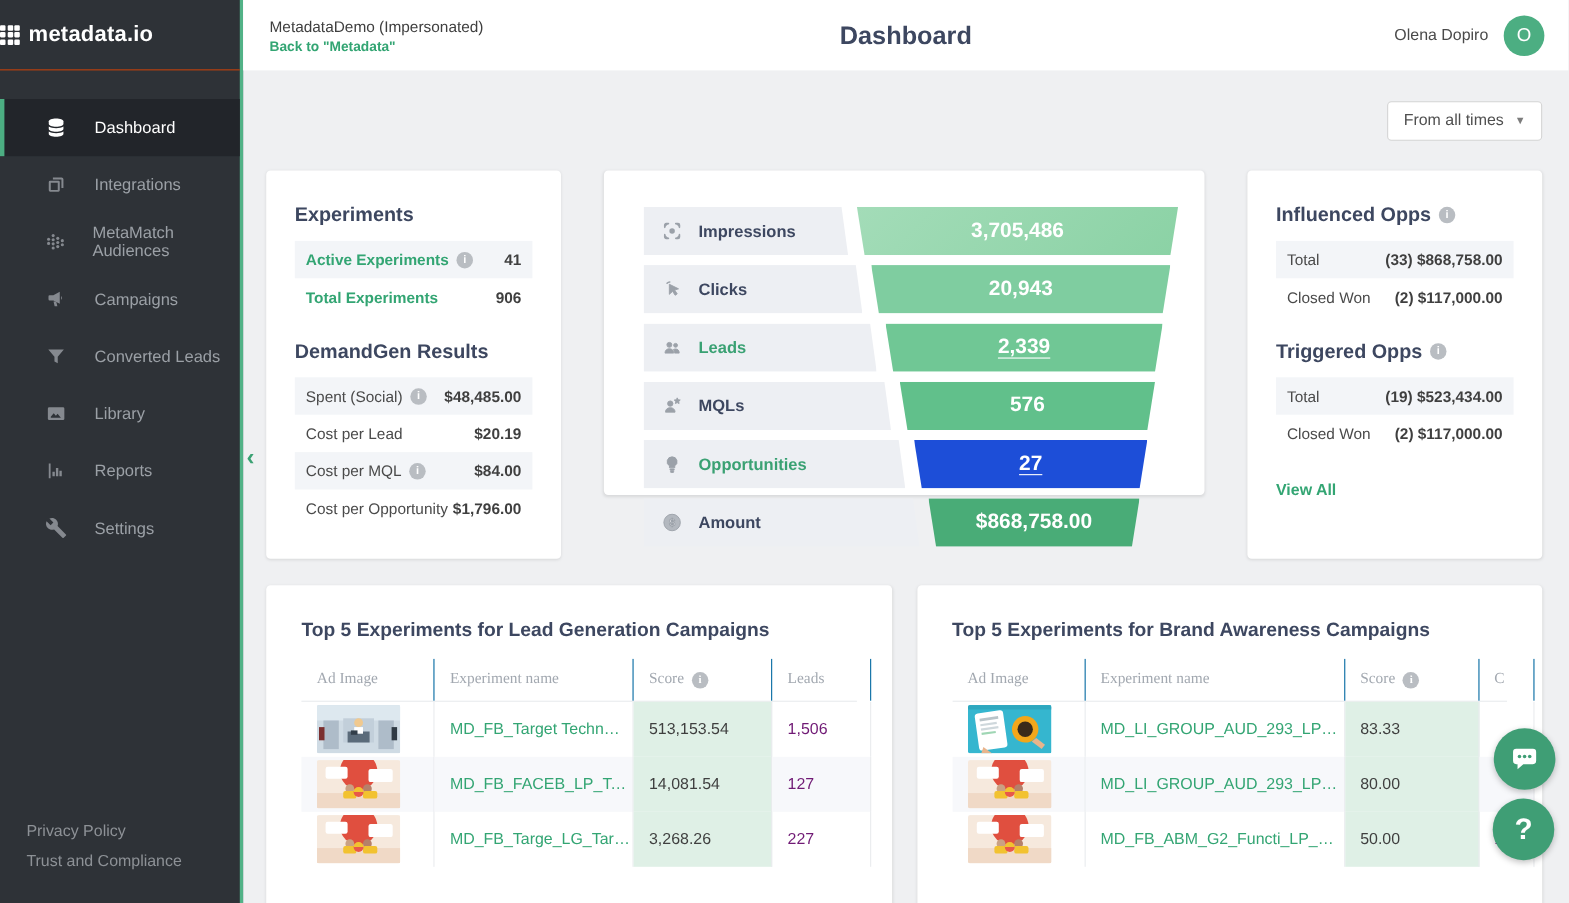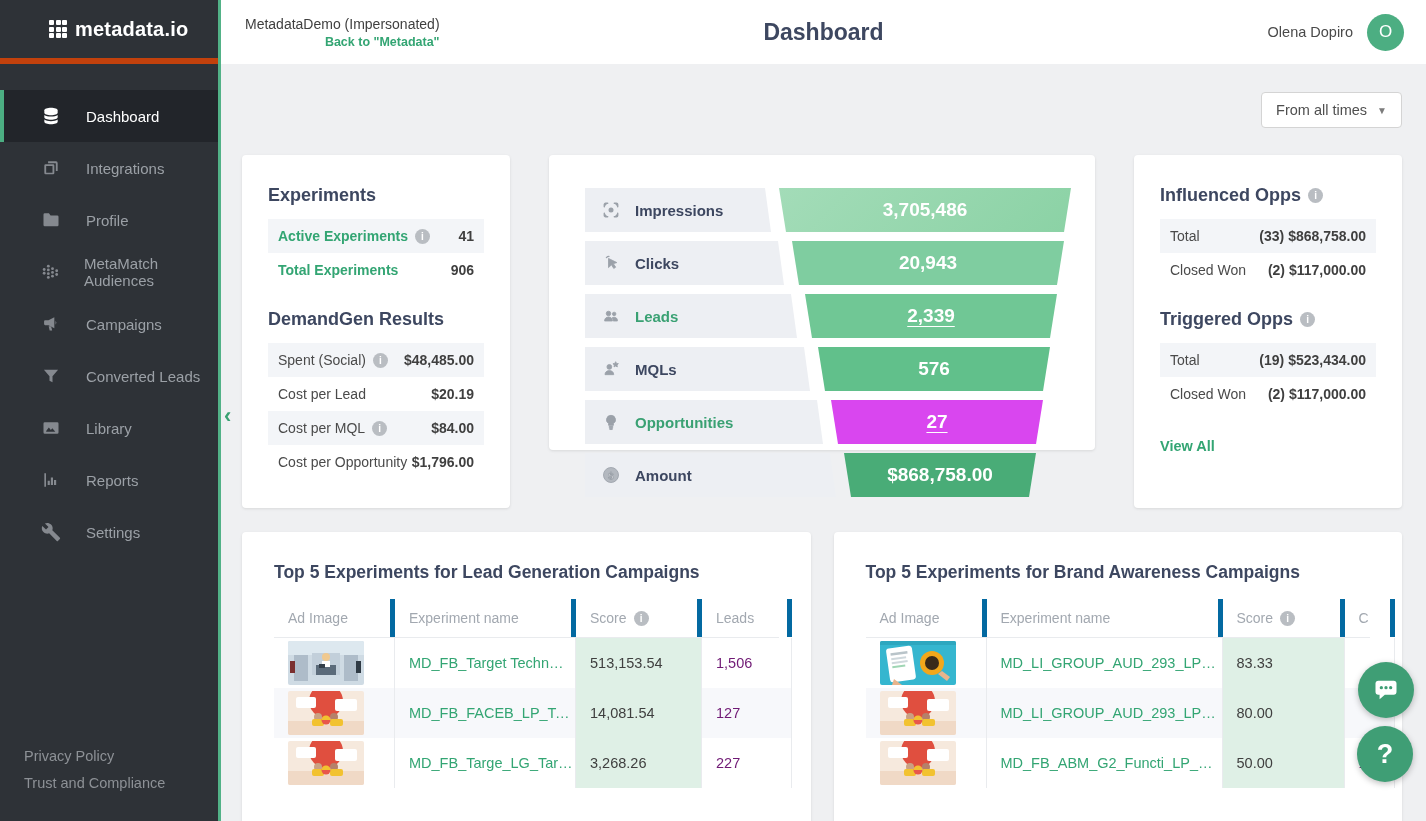--- a/index.html
+++ b/index.html
@@ -3,41 +3,41 @@
 <meta charset="utf-8">
 <style>
   * { margin:0; padding:0; box-sizing:border-box; }
   html,body { width:1426px; height:821px; overflow:hidden; }
   body { font-family:"Liberation Sans", sans-serif; background:#eff0f2; position:relative; }
   .app { display:flex; height:100%; }
 
   
   .sidebar { width:221px; background:#2e3237; border-right:3px solid #52b287; flex:0 0 221px;
              position:relative; color:#a7abb0; }
-  .logo { height:64px; display:flex; align-items:center; padding-left:49px; border-bottom:6px solid #c2410c; }
+  .logo { height:64px; display:flex; align-items:center; border-bottom:1px solid #c2410c; }
   .logo-grid { display:grid; grid-template-columns:repeat(3,5px); grid-gap:1.5px; margin-right:8px; }
   .logo-grid i { width:5px; height:5px; background:#fff; border-radius:1px; display:block; }
   .logo-text { color:#fff; font-size:20px; font-weight:bold; letter-spacing:.2px; }
   .nav { margin-top:26px; }
   .nav-item { height:52px; display:flex; align-items:center; padding-left:40px; cursor:pointer;
               font-size:15px; color:#9ba0a6; }
   .nav-item .nicon { width:22px; height:22px; margin-right:24px; display:flex; align-items:center; justify-content:center; }
   .nav-item .nicon svg { width:20px; height:20px; fill:#85898f; }
   .nav-item.active { background:#22252a; color:#fff; border-left:4px solid #4cae82; padding-left:36px; }
   .nav-item.active .nicon svg { fill:#ffffff; }
   .side-footer { position:absolute; left:24px; bottom:24px; font-size:14.5px; color:#8d9196; line-height:27px; }
   .side-footer div { cursor:pointer; }
 
   .collapse-chevron { position:absolute; left:224px; top:403px; color:#3aa173; font-size:22px;
                       font-weight:bold; cursor:pointer; z-index:5; line-height:26px; }
 
   
   .main { flex:1; display:flex; flex-direction:column; min-width:0; }
   .topbar { height:64px; background:#fff; display:flex; align-items:center; position:relative; flex:0 0 64px; }
-  .account-block { padding-left:24px;text-align:right; }
+  .account-block { padding-left:24px; }
   .account-name { font-size:14px; color:#3f3f3f; }
   .back-link { font-size:12.5px; color:#33a573; font-weight:bold; margin-top:3px; cursor:pointer; }
   .page-title { position:absolute; left:0; right:0; text-align:center; font-size:23px; font-weight:bold; color:#3d4760; pointer-events:none; }
   .user-block { margin-left:auto; display:flex; align-items:center; padding-right:22px; }
   .user-name { font-size:14.5px; color:#4a4a4a; margin-right:14px; }
   .avatar { width:37px; height:37px; border-radius:50%; background:#4cae82; color:#fff; display:flex;
             align-items:center; justify-content:center; font-size:17px; cursor:pointer; }
 
   .content { flex:1; padding:28px 24px 0 21px; position:relative; }
   .filter-row { display:flex; justify-content:flex-end; margin-bottom:27px; }
@@ -77,22 +77,22 @@
           clip-path:polygon(0 0, 100% 0, calc(100% - 7px) 100%, 7px 100%); }
   .fbar span.linked { text-decoration:underline; text-underline-offset:4px; cursor:pointer; }
 
   .view-all { color:#33a573; font-weight:bold; font-size:14.5px; margin-top:27px; cursor:pointer; display:inline-block; }
 
   
   .row-tables { display:flex; gap:23px; margin-top:24px; }
   .table-card { flex:1; height:310px; padding:30px 32px 0 32px; overflow:hidden; }
   .table-title { font-size:17.5px; font-weight:bold; color:#3d4760; margin-bottom:16px; }
   .tgrid { display:grid; }
-  .th { font-size:14px; color:#a2a8b0; padding:11px 0 11px 14px; border-right:5px solid #0369a1;
-        display:flex; align-items:center; }
+  .th { font-size:14px; color:#a2a8b0; padding:11px 0 11px 14px; border-right:1px solid #0369a1;
+        display:flex; align-items:center;font-family:Liberation Serif, serif; }
   .thead { border-bottom:1px solid #e9ebee; }
   .td { padding:0 0 0 14px; border-right:1px solid #e9ebee; display:flex; align-items:center;
         font-size:14.5px; color:#701a75; height:50px; }
   .trow.alt .td { background:#f7f8fb; }
   .td.score { background:#dff0e6 !important; color:#3f3f3f; }
   .td.name { color:#33a573; font-weight:normal; overflow:hidden; white-space:nowrap; }
   .td.name span { overflow:hidden; text-overflow:ellipsis; white-space:nowrap; cursor:pointer; }
   .ad-thumb { width:76px; height:44px; border-radius:2px; overflow:hidden; display:block; }
   .ad-thumb svg { display:block; width:76px; height:44px; }
 
@@ -135,28 +135,20 @@
         <span>Dashboard</span>
       </div>
       <div class="nav-item">
         <span class="nicon">
           <svg viewBox="0 0 24 24">
               <path d="M8.5 4H18a2 2 0 0 1 2 2v9.5h-2.2V6.2H8.5V4z"></path>
               <path d="M5.5 7.5h9A1.5 1.5 0 0 1 16 9v9a1.5 1.5 0 0 1-1.5 1.5h-9A1.5 1.5 0 0 1 4 18V9a1.5 1.5 0 0 1 1.5-1.5zm.7 2.2v8.1h7.6V9.7H6.2z"></path>
             </svg>
         </span>
         <span>Integrations</span>
-      </div>
-      <div class="nav-item">
-        <span class="nicon">
-          <svg viewBox="0 0 24 24">
-              <path d="M3 5.5A1.5 1.5 0 0 1 4.5 4h5l2 2.5h8A1.5 1.5 0 0 1 21 8v10a1.5 1.5 0 0 1-1.5 1.5h-15A1.5 1.5 0 0 1 3 18V5.5z"></path>
-            </svg>
-        </span>
-        <span>Profile</span>
       </div>
       <div class="nav-item">
         <span class="nicon">
           <svg viewBox="0 0 24 24">
               <circle cx="5" cy="9" r="1.7"></circle>
               <circle cx="5" cy="13.5" r="1.7"></circle>
               <circle cx="10" cy="5" r="1.7"></circle>
               <circle cx="10" cy="9.5" r="1.7"></circle>
               <circle cx="10" cy="14" r="1.7"></circle>
               <circle cx="10" cy="18.5" r="1.7"></circle>
@@ -353,21 +345,21 @@
             <div class="flabel" style="width:238px">
               <span class="ficon">
                 <svg viewBox="0 0 24 24" stroke="none">
                     <path d="M12 4a5.3 5.3 0 0 0-2.9 9.8V16h5.8v-2.2A5.3 5.3 0 0 0 12 4z"></path>
                     <rect x="9.6" y="17.2" width="4.8" height="1.5" rx=".75"></rect>
                     <rect x="10.2" y="19.5" width="3.6" height="1.5" rx=".75"></rect>
                   </svg>
               </span>
               <span class="ftext green">Opportunities</span>
             </div>
-            <div class="fbar" style="margin-right:28px; background:#d946ef">
+            <div class="fbar" style="margin-right:28px; background:#1d4ed8">
               <span class="linked">27</span>
             </div>
           </div>
           <div class="frow">
             <div class="flabel" style="width:251px">
               <span class="ficon">
                 <svg viewBox="0 0 24 24" stroke="none">
                     <circle cx="12" cy="12" r="9" fill="#b3b8bf"></circle>
                     <text x="12" y="16.2" text-anchor="middle" font-size="11.5" font-weight="bold" fill="#ffffff">$</text>
                   </svg>

